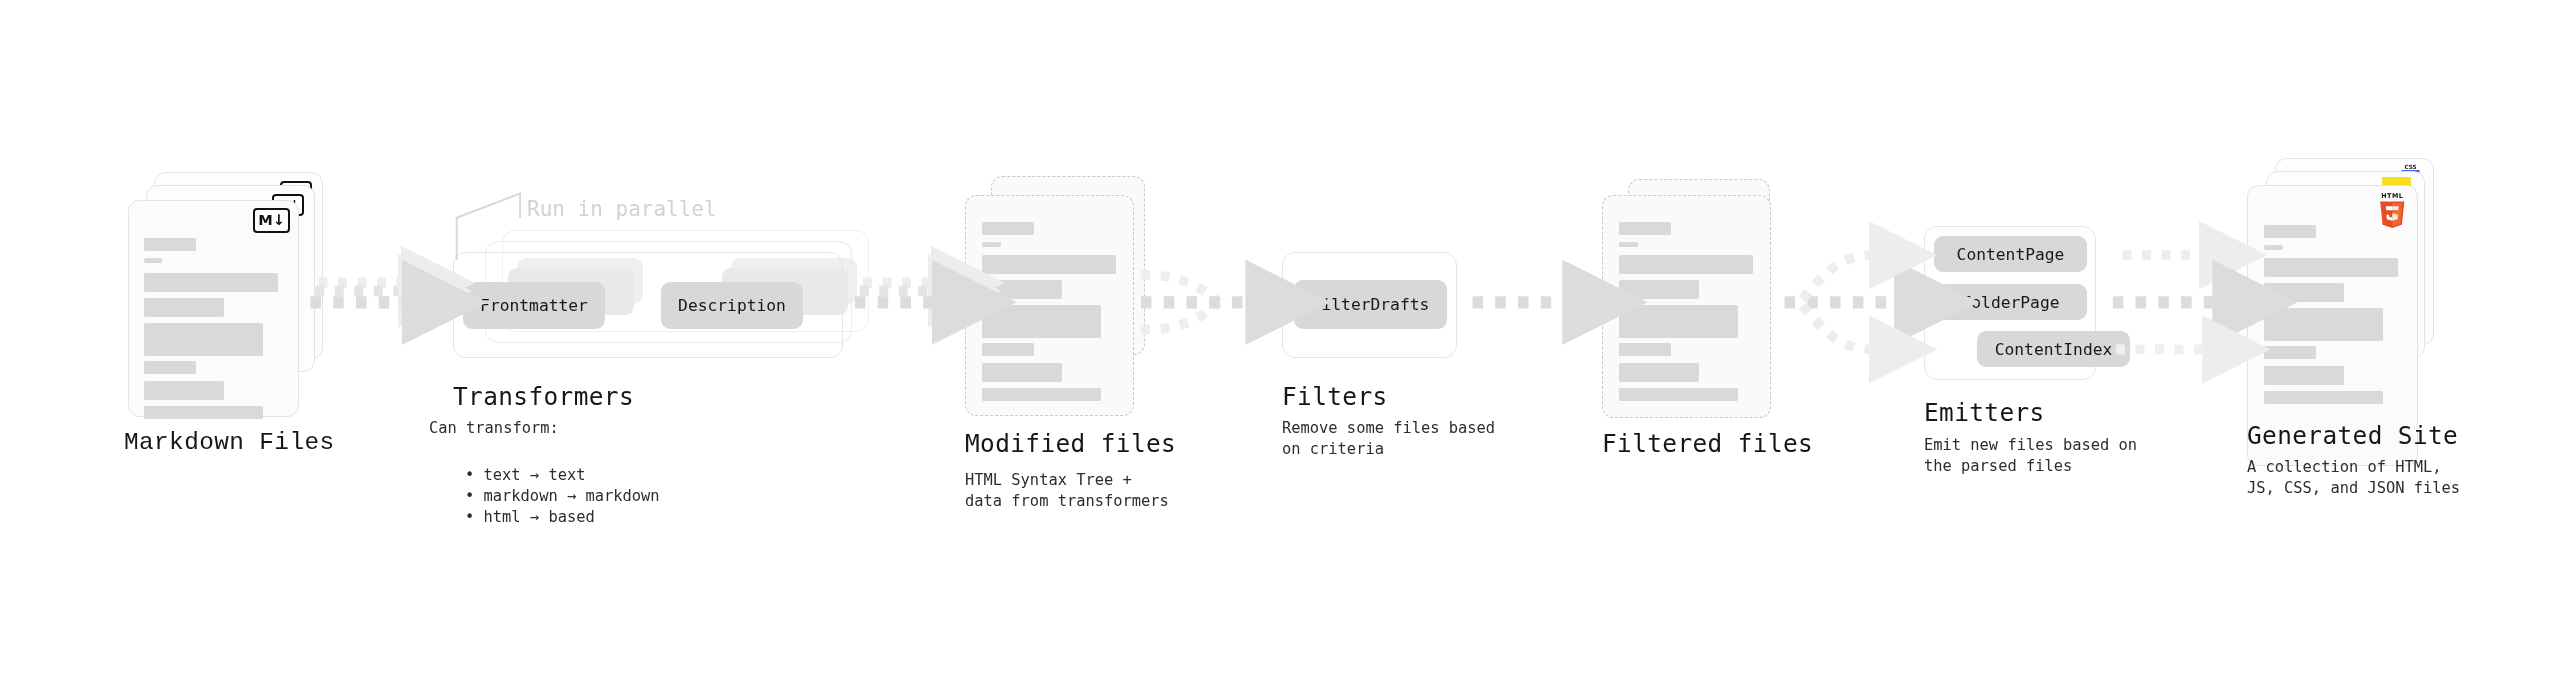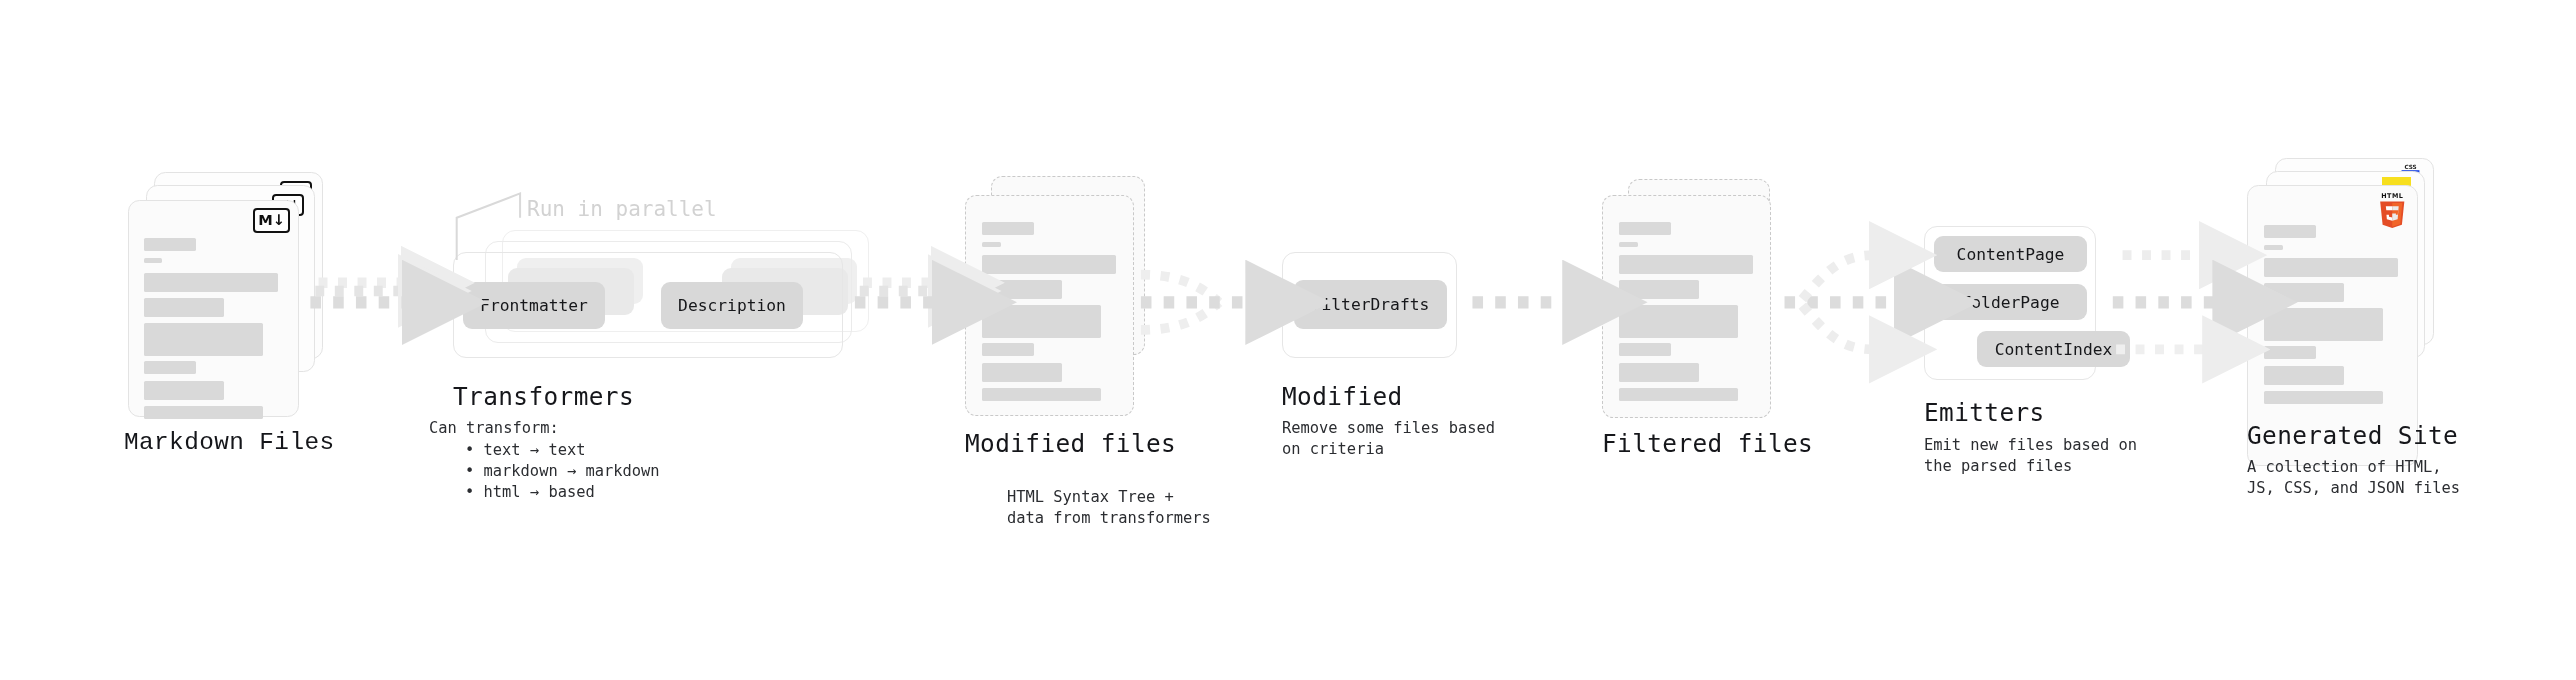--- a/index.html
+++ b/index.html
@@ -72,48 +72,48 @@
     <div class="groupbox" style="left:485px;top:241px;width:367px;height:102px;border-color:#ebebeb;"></div>
     <div class="pill ghost" style="left:508px;top:268px;width:126px;height:47px;"></div>
     <div class="pill ghost" style="left:722px;top:268px;width:126px;height:47px;"></div>
 
     <div class="groupbox" style="left:453px;top:252px;width:390px;height:106px;border-color:#e6e6e6;"></div>
     <div class="pill" style="left:463px;top:282px;width:142px;height:47px;">Frontmatter</div>
     <div class="pill" style="left:661px;top:282px;width:142px;height:47px;">Description</div>
 
     <div class="heading" style="left:453px;top:382px;">Transformers</div>
     <div class="subtext" style="left:429px;top:418px;">Can transform:</div>
-    <div class="bullets" style="left:465px;top:440px;">
+    <div class="bullets" style="left:465px;top:465px;">
       <div>• text → text</div>
       <div>• markdown → markdown</div>
       <div>• html → based</div>
     </div>
   </div>
 
   <div>
     <div class="filecard dashed" style="left:991px;top:176px;width:154px;height:179px;"></div>
     <div class="filecard dashed" style="left:965px;top:195px;width:169px;height:221px;">
       <div class="bar" style="left:16.3px;top:26px;width:52px;height:13px;"></div>
       <div class="bar" style="left:16.3px;top:46px;width:18.7px;height:4.9px;"></div>
       <div class="bar" style="left:16.3px;top:59px;width:134px;height:18.7px;"></div>
       <div class="bar" style="left:16.3px;top:84px;width:80px;height:18.7px;"></div>
       <div class="bar" style="left:16.3px;top:109px;width:119px;height:32.5px;"></div>
       <div class="bar" style="left:16.3px;top:147px;width:52px;height:13px;"></div>
       <div class="bar" style="left:16.3px;top:167px;width:80px;height:18.7px;"></div>
       <div class="bar" style="left:16.3px;top:192px;width:119px;height:13px;"></div>
     </div>
     <div class="heading" style="left:965px;top:429px;">Modified files</div>
-    <div class="subtext" style="left:1007px;top:470px;margin-top:17px;">HTML Syntax Tree +
+    <div class="subtext" style="left:965px;top:470px;">HTML Syntax Tree +
 data from transformers</div>
   </div>
 
   <div>
     <div class="groupbox" style="left:1282px;top:252px;width:175px;height:106px;"></div>
     <div class="pill" style="left:1294px;top:280px;width:153px;height:49px;">FilterDrafts</div>
-    <div class="heading" style="left:1282px;top:382px;">Modified</div>
+    <div class="heading" style="left:1282px;top:382px;">Filters</div>
     <div class="subtext" style="left:1282px;top:418px;">Remove some files based
 on criteria</div>
   </div>
 
   <div>
     <div class="filecard dashed" style="left:1628px;top:179px;width:142px;height:171px;"></div>
     <div class="filecard dashed" style="left:1602px;top:195px;width:169px;height:223px;">
       <div class="bar" style="left:16.3px;top:26px;width:52px;height:13px;"></div>
       <div class="bar" style="left:16.3px;top:46px;width:18.7px;height:4.9px;"></div>
       <div class="bar" style="left:16.3px;top:59px;width:134px;height:18.7px;"></div>

